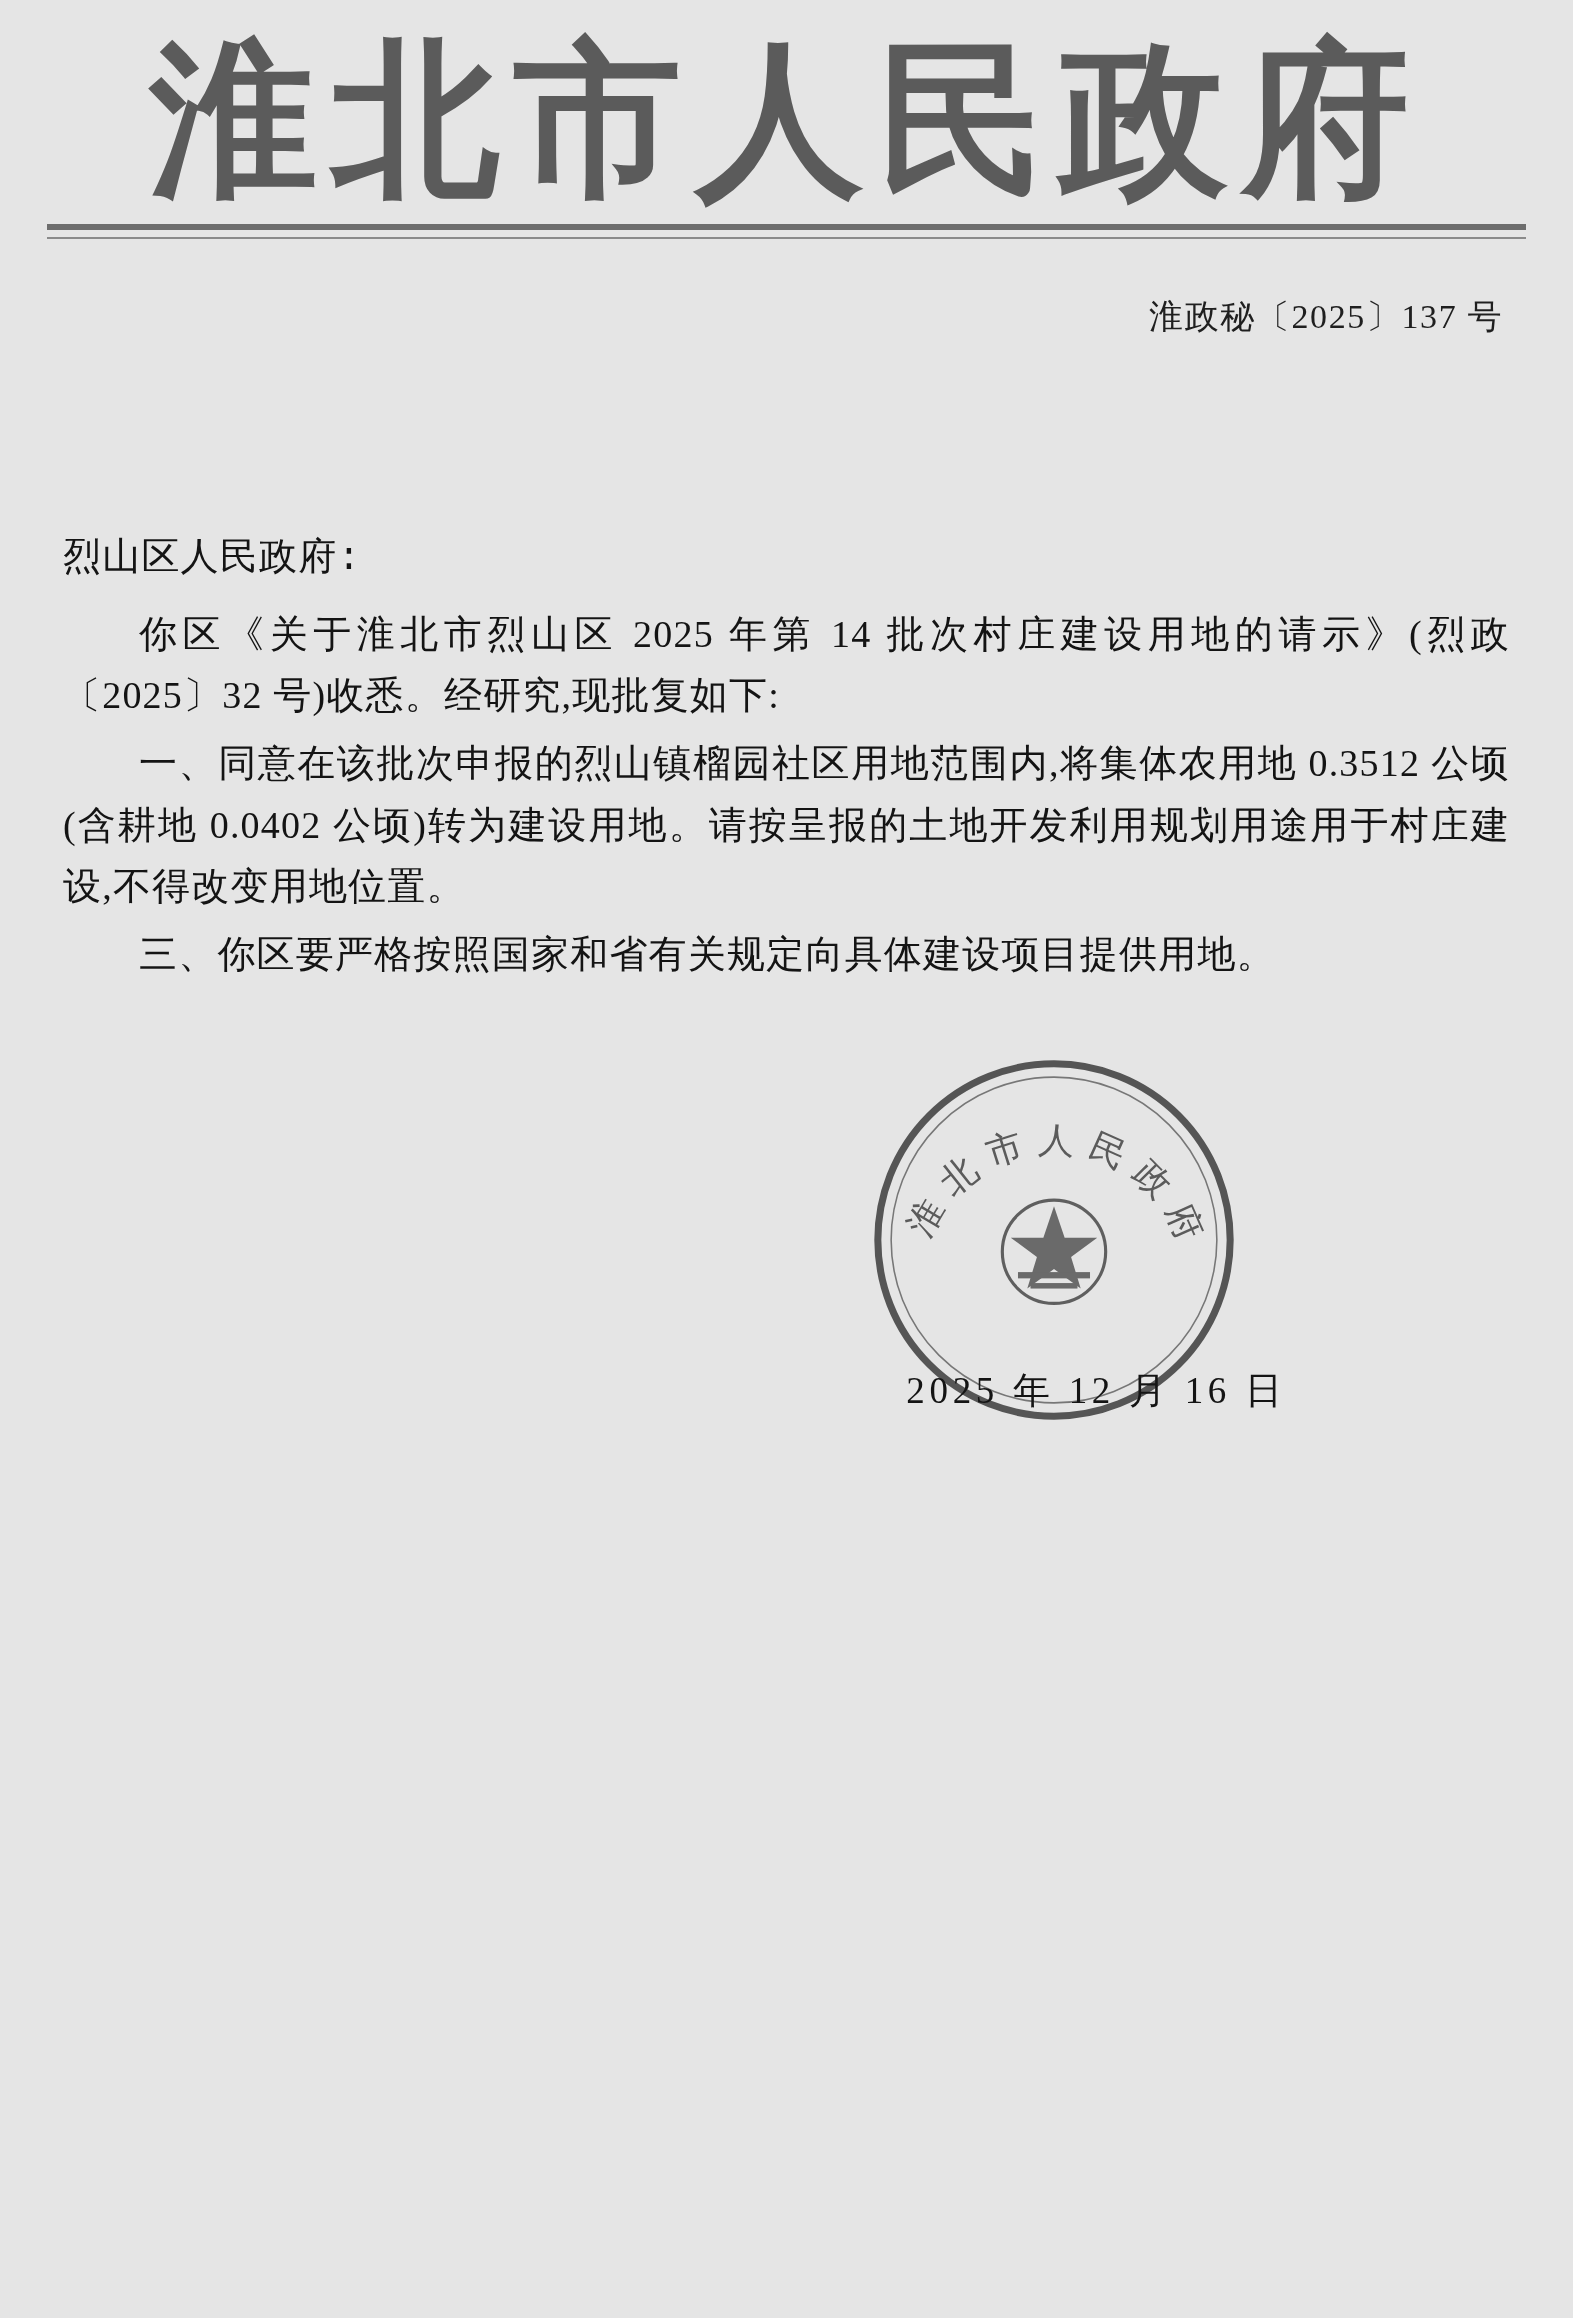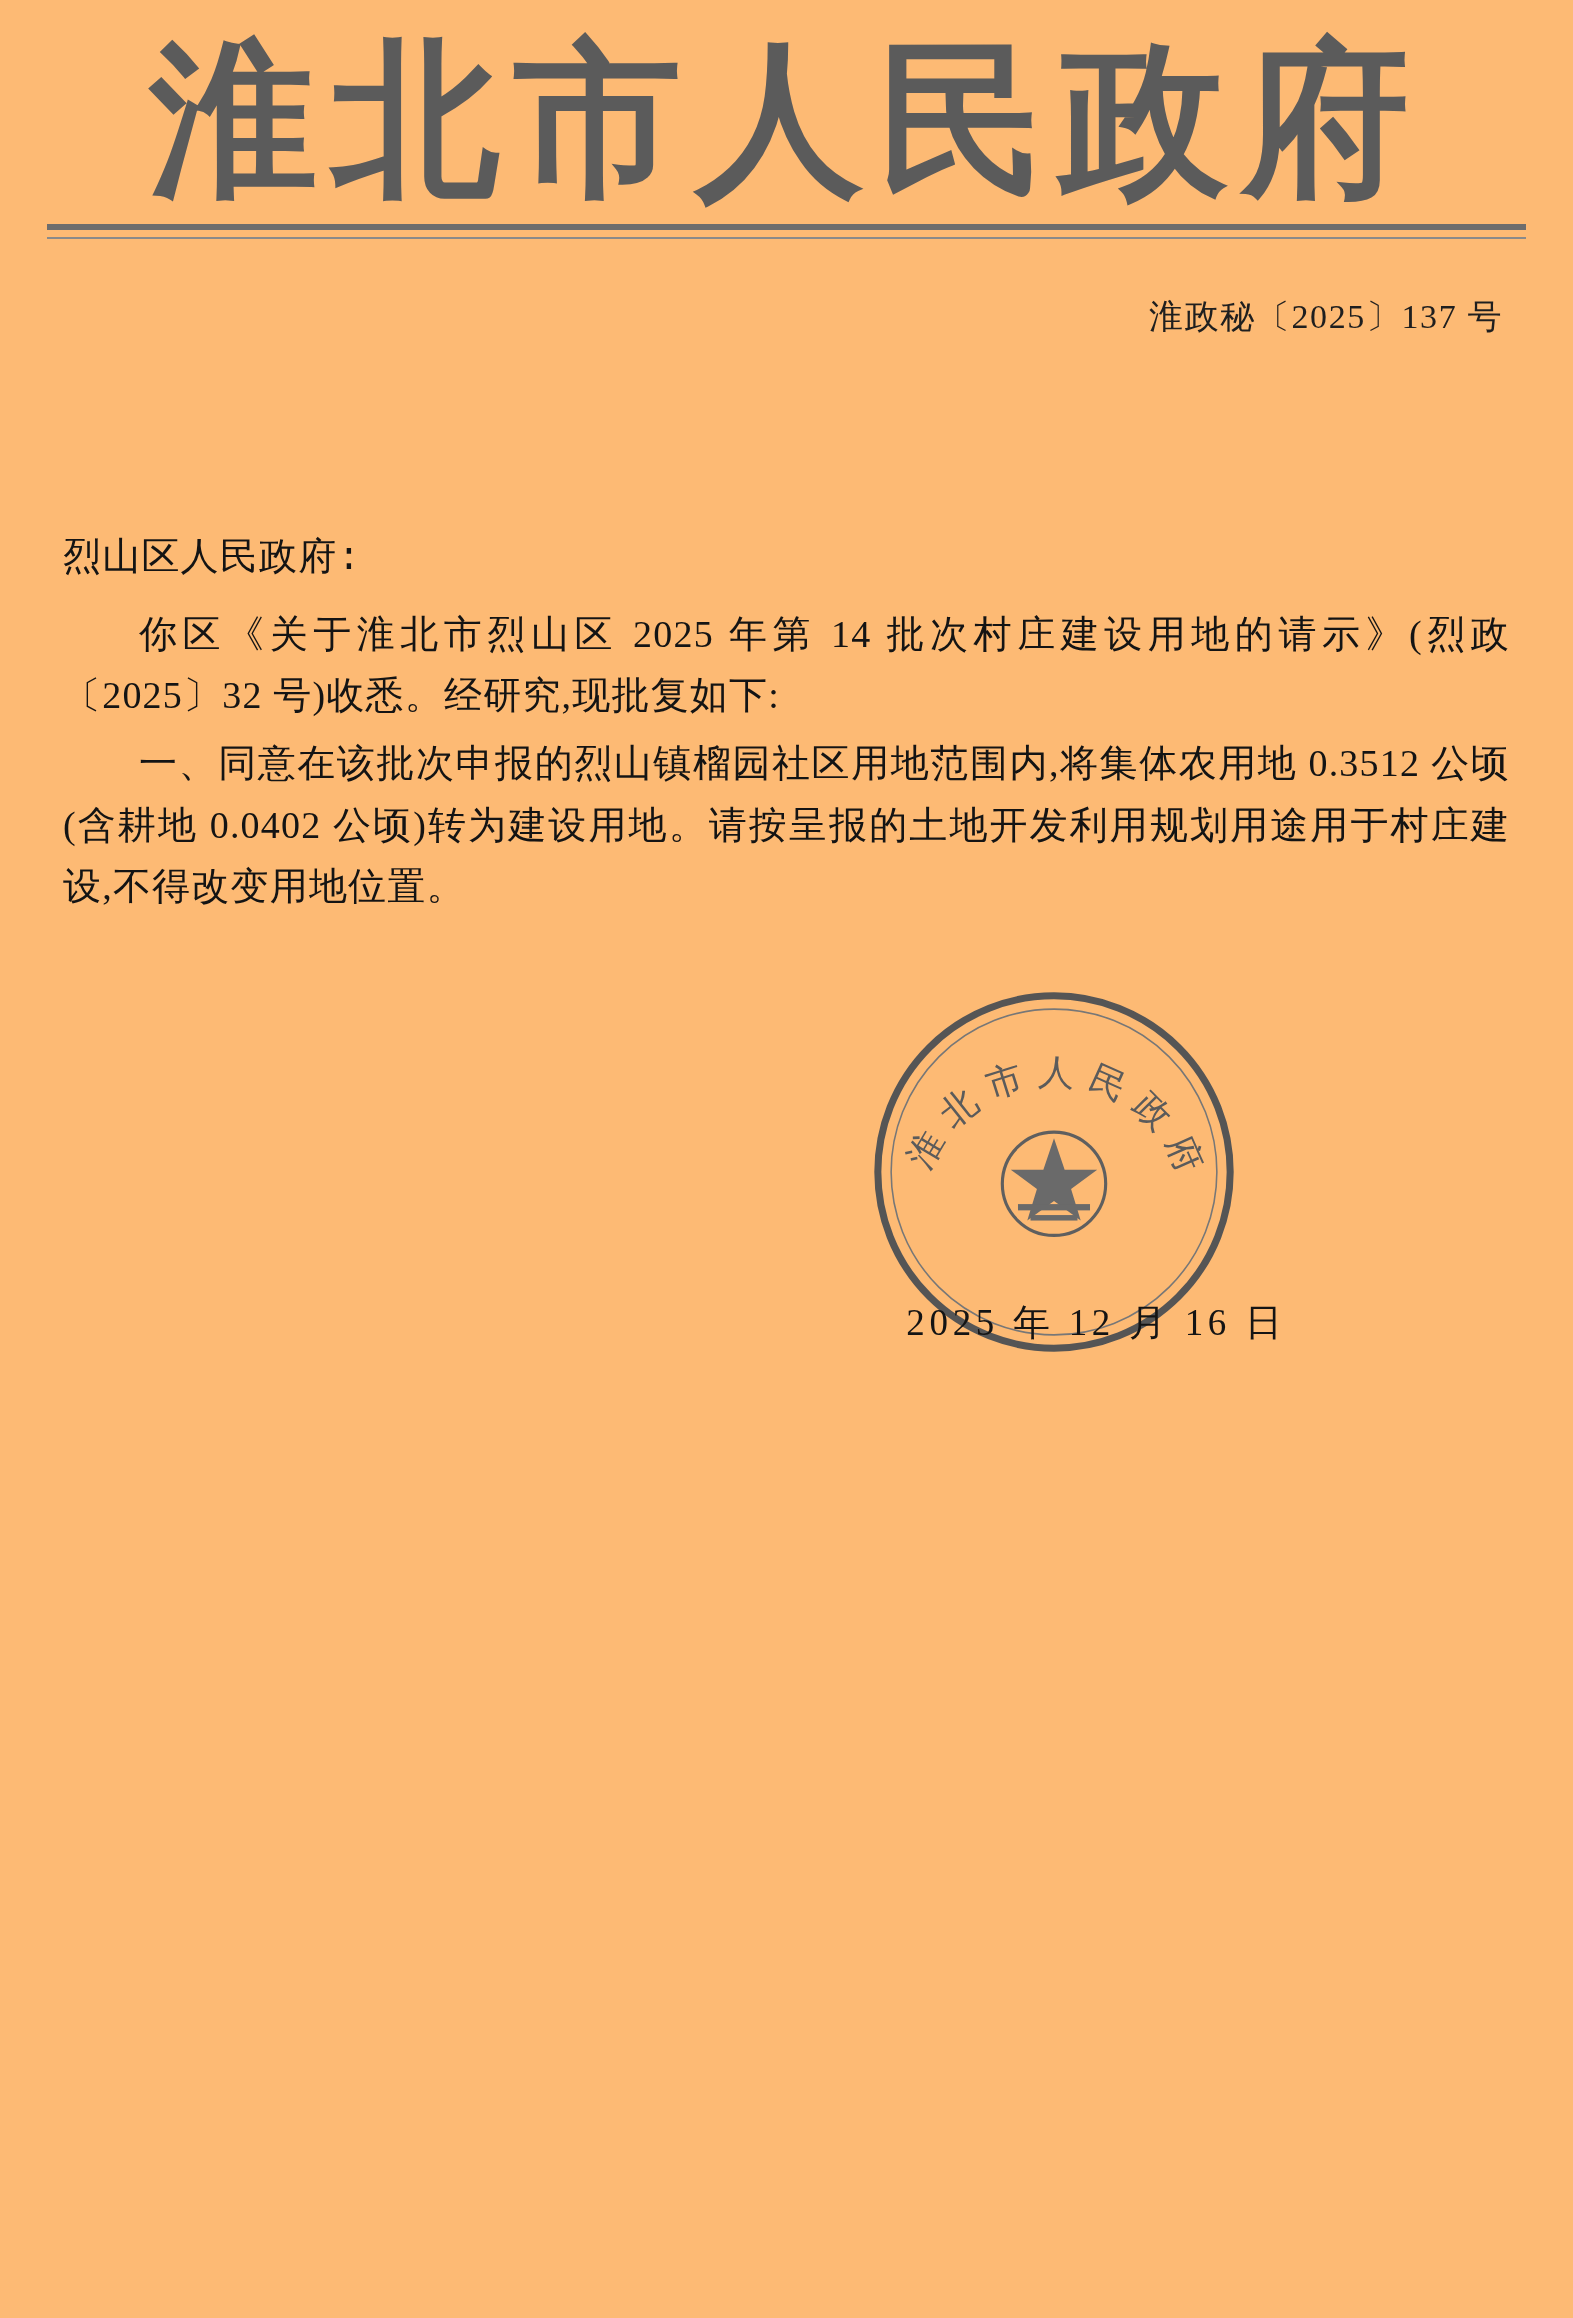--- a/index.html
+++ b/index.html
@@ -8,21 +8,21 @@
     background: #ffffff;
   }
   body {
     font-family: "Liberation Serif", serif;
     color: #1a1a1a;
   }
   .page {
     position: relative;
     width: 1573px;
     height: 2319px;
-    background: #fdba74;
+    background: #e5e5e5;
     box-sizing: border-box;
     padding: 0;
     overflow: hidden;
   }
   .masthead {
     text-align: center;
     padding-top: 31px;
   }
   .masthead-title {
     font-family: "DejaVu Serif", serif;
@@ -129,20 +129,21 @@
 
   <div class="doc-number">淮政秘〔2025〕137 号</div>
 
   <div class="title-block">
   </div>
 
   <div class="body-block">
     <div class="salutation">烈山区人民政府:</div>
     <p class="para">你区《关于淮北市烈山区 2025 年第 14 批次村庄建设用地的请示》(烈政〔2025〕32 号)收悉。经研究,现批复如下:</p>
     <p class="para">一、同意在该批次申报的烈山镇榴园社区用地范围内,将集体农用地 0.3512 公顷(含耕地 0.0402 公顷)转为建设用地。请按呈报的土地开发利用规划用途用于村庄建设,不得改变用地位置。</p>
+    <p class="para">三、你区要严格按照国家和省有关规定向具体建设项目提供用地。</p>
 
     <div class="signature-area">
 
       <div class="seal">
         <svg viewBox="0 0 470 470" width="368" height="368" aria-hidden="true" style="font-size:49px">
           <circle cx="235" cy="235" r="225" fill="none" stroke="#555555" stroke-width="9"></circle>
           <circle cx="235" cy="235" r="208" fill="none" stroke="#777777" stroke-width="2"></circle>
 
           <g transform="translate(235,250)">
             <circle cx="0" cy="0" r="66" fill="none" stroke="#5f5f5f" stroke-width="4"></circle>

